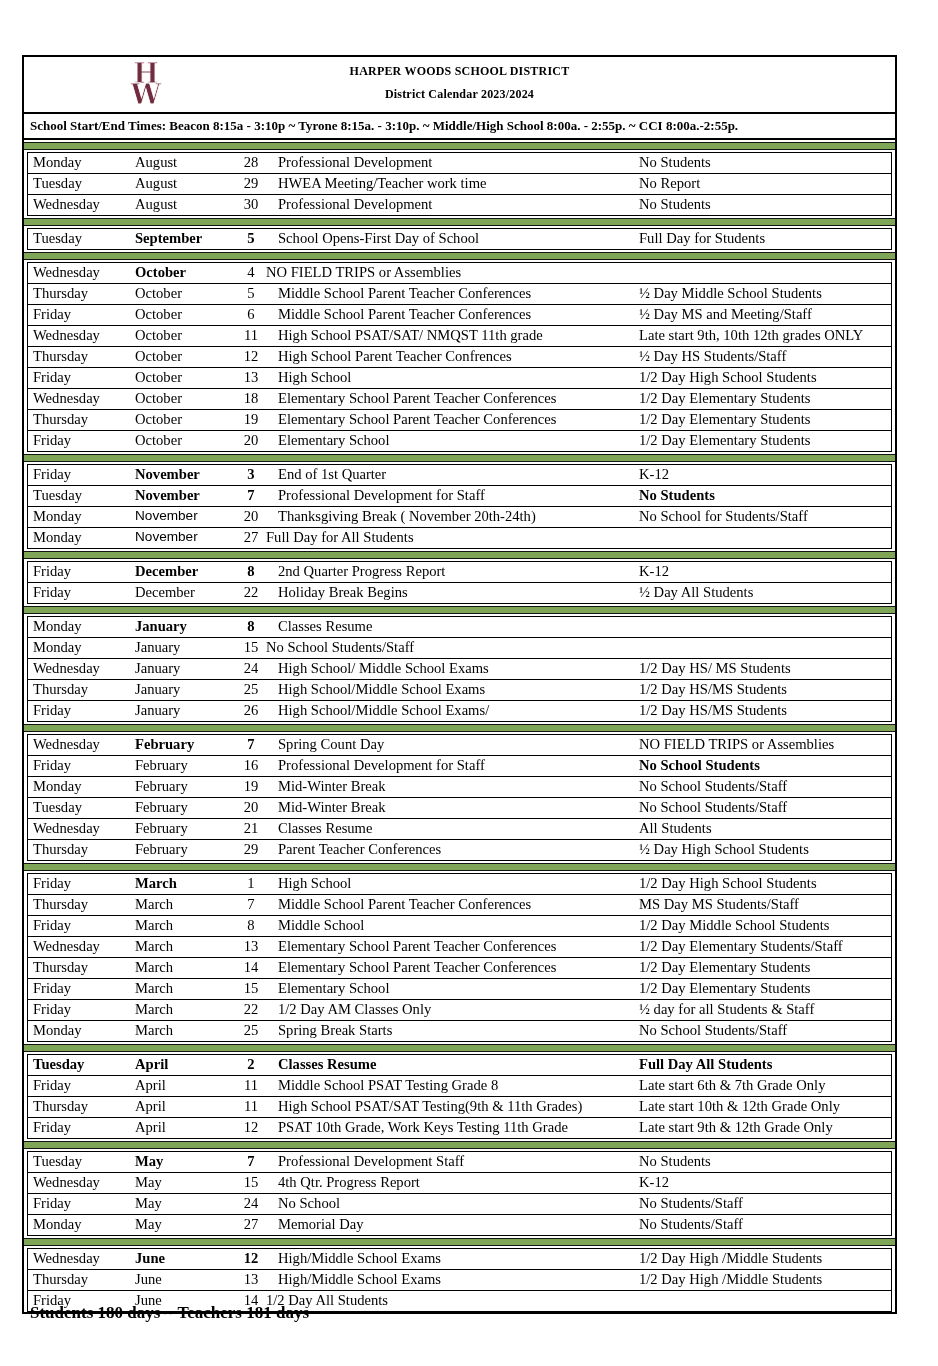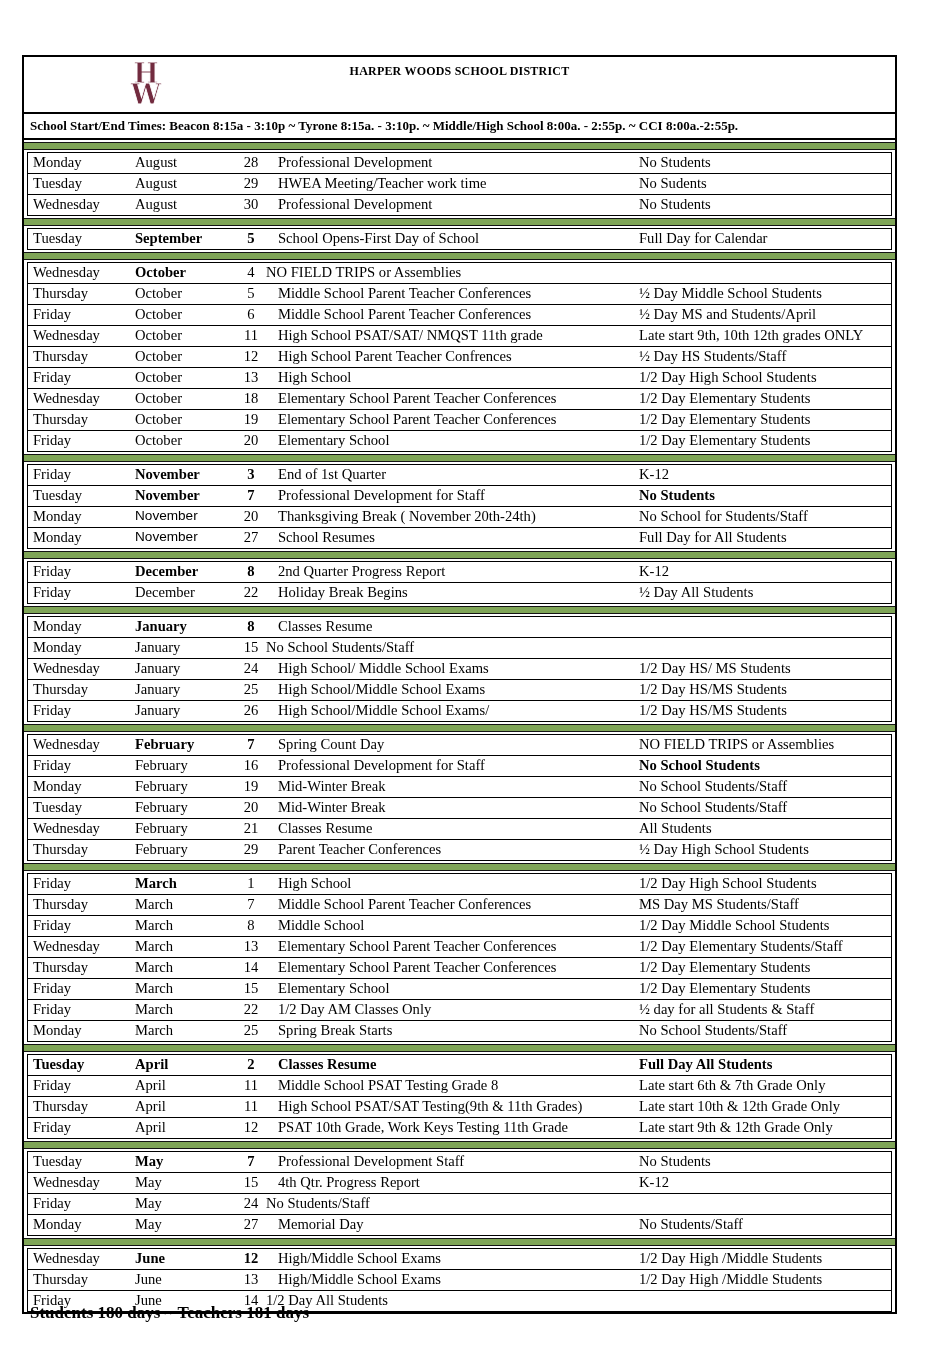--- a/index.html
+++ b/index.html
@@ -51,57 +51,58 @@
 <div class="doc">
 
   <div class="header-row">
     <div class="logo">
       <svg width="44" height="46" viewBox="0 0 44 46" xmlns="http://www.w3.org/2000/svg">
         <text x="22" y="22" text-anchor="middle" font-family="DejaVu Serif, serif" font-weight="bold" font-size="27" fill="#722B3F" stroke="#ffffff" stroke-width="0.8">H</text>
         <text x="22" y="43" text-anchor="middle" font-family="DejaVu Serif, serif" font-weight="bold" font-size="27" fill="#722B3F" stroke="#ffffff" stroke-width="0.8">W</text>
       </svg>
     </div>
     <div class="title1">HARPER WOODS SCHOOL DISTRICT</div>
+    <div class="title2">District Calendar 2023/2024</div>
   </div>
 
   <div class="times-row">School Start/End Times: Beacon 8:15a - 3:10p ~ Tyrone 8:15a. - 3:10p. ~ Middle/High School 8:00a. - 2:55p.  ~ CCI 8:00a.-2:55p.</div>
 
   <div>
       <div class="green-bar"></div>
       <div class="section">
         <div class="row">
           <div class="c c-day">Monday</div>
           <div class="c c-month">August</div>
           <div class="c c-date">28</div>
           <div class="c c-event">Professional Development</div>
           <div class="c c-note">No Students</div>
         </div>
         <div class="row">
           <div class="c c-day">Tuesday</div>
           <div class="c c-month">August</div>
           <div class="c c-date">29</div>
           <div class="c c-event">HWEA Meeting/Teacher work time</div>
-          <div class="c c-note">No Sudents</div>
+          <div class="c c-note">No Report</div>
         </div>
         <div class="row">
           <div class="c c-day">Wednesday</div>
           <div class="c c-month">August</div>
           <div class="c c-date">30</div>
           <div class="c c-event">Professional Development</div>
           <div class="c c-note">No Students</div>
         </div>
       </div>
       <div class="green-bar"></div>
       <div class="section">
         <div class="row">
           <div class="c c-day">Tuesday</div>
           <div class="c c-month b">September</div>
           <div class="c c-date b">5</div>
           <div class="c c-event">School Opens-First Day of School</div>
-          <div class="c c-note">Full Day for Calendar</div>
+          <div class="c c-note">Full Day for Students</div>
         </div>
       </div>
       <div class="green-bar"></div>
       <div class="section">
         <div class="row">
           <div class="c c-day">Wednesday</div>
           <div class="c c-month b">October</div>
           <div class="c c-date">4</div>
           <div class="c c-note">NO FIELD TRIPS or Assemblies</div>
         </div>
@@ -110,21 +111,21 @@
           <div class="c c-month">October</div>
           <div class="c c-date">5</div>
           <div class="c c-event">Middle School Parent Teacher Conferences</div>
           <div class="c c-note">½ Day Middle School Students</div>
         </div>
         <div class="row">
           <div class="c c-day">Friday</div>
           <div class="c c-month">October</div>
           <div class="c c-date">6</div>
           <div class="c c-event">Middle School Parent Teacher Conferences</div>
-          <div class="c c-note">½ Day MS and Students/April</div>
+          <div class="c c-note">½ Day MS and Meeting/Staff</div>
         </div>
         <div class="row">
           <div class="c c-day">Wednesday</div>
           <div class="c c-month">October</div>
           <div class="c c-date">11</div>
           <div class="c c-event">High School PSAT/SAT/ NMQST 11th grade</div>
           <div class="c c-note">Late start 9th, 10th 12th grades ONLY</div>
         </div>
         <div class="row">
           <div class="c c-day">Thursday</div>
@@ -182,21 +183,20 @@
           <div class="c c-day">Monday</div>
           <div class="c c-month sans">November</div>
           <div class="c c-date">20</div>
           <div class="c c-event">Thanksgiving Break ( November 20th-24th)</div>
           <div class="c c-note">No School for Students/Staff</div>
         </div>
         <div class="row">
           <div class="c c-day">Monday</div>
           <div class="c c-month sans">November</div>
           <div class="c c-date">27</div>
-          <div class="c c-event">School Resumes</div>
           <div class="c c-note">Full Day for All Students</div>
         </div>
       </div>
       <div class="green-bar"></div>
       <div class="section">
         <div class="row">
           <div class="c c-day">Friday</div>
           <div class="c c-month b">December</div>
           <div class="c c-date b">8</div>
           <div class="c c-event">2nd Quarter Progress Report</div>
@@ -395,20 +395,21 @@
           <div class="c c-day">Wednesday</div>
           <div class="c c-month">May</div>
           <div class="c c-date">15</div>
           <div class="c c-event">4th Qtr. Progress Report</div>
           <div class="c c-note">K-12</div>
         </div>
         <div class="row">
           <div class="c c-day">Friday</div>
           <div class="c c-month">May</div>
           <div class="c c-date">24</div>
+          <div class="c c-event">No School</div>
           <div class="c c-note">No Students/Staff</div>
         </div>
         <div class="row">
           <div class="c c-day">Monday</div>
           <div class="c c-month">May</div>
           <div class="c c-date">27</div>
           <div class="c c-event">Memorial Day</div>
           <div class="c c-note">No Students/Staff</div>
         </div>
       </div>

